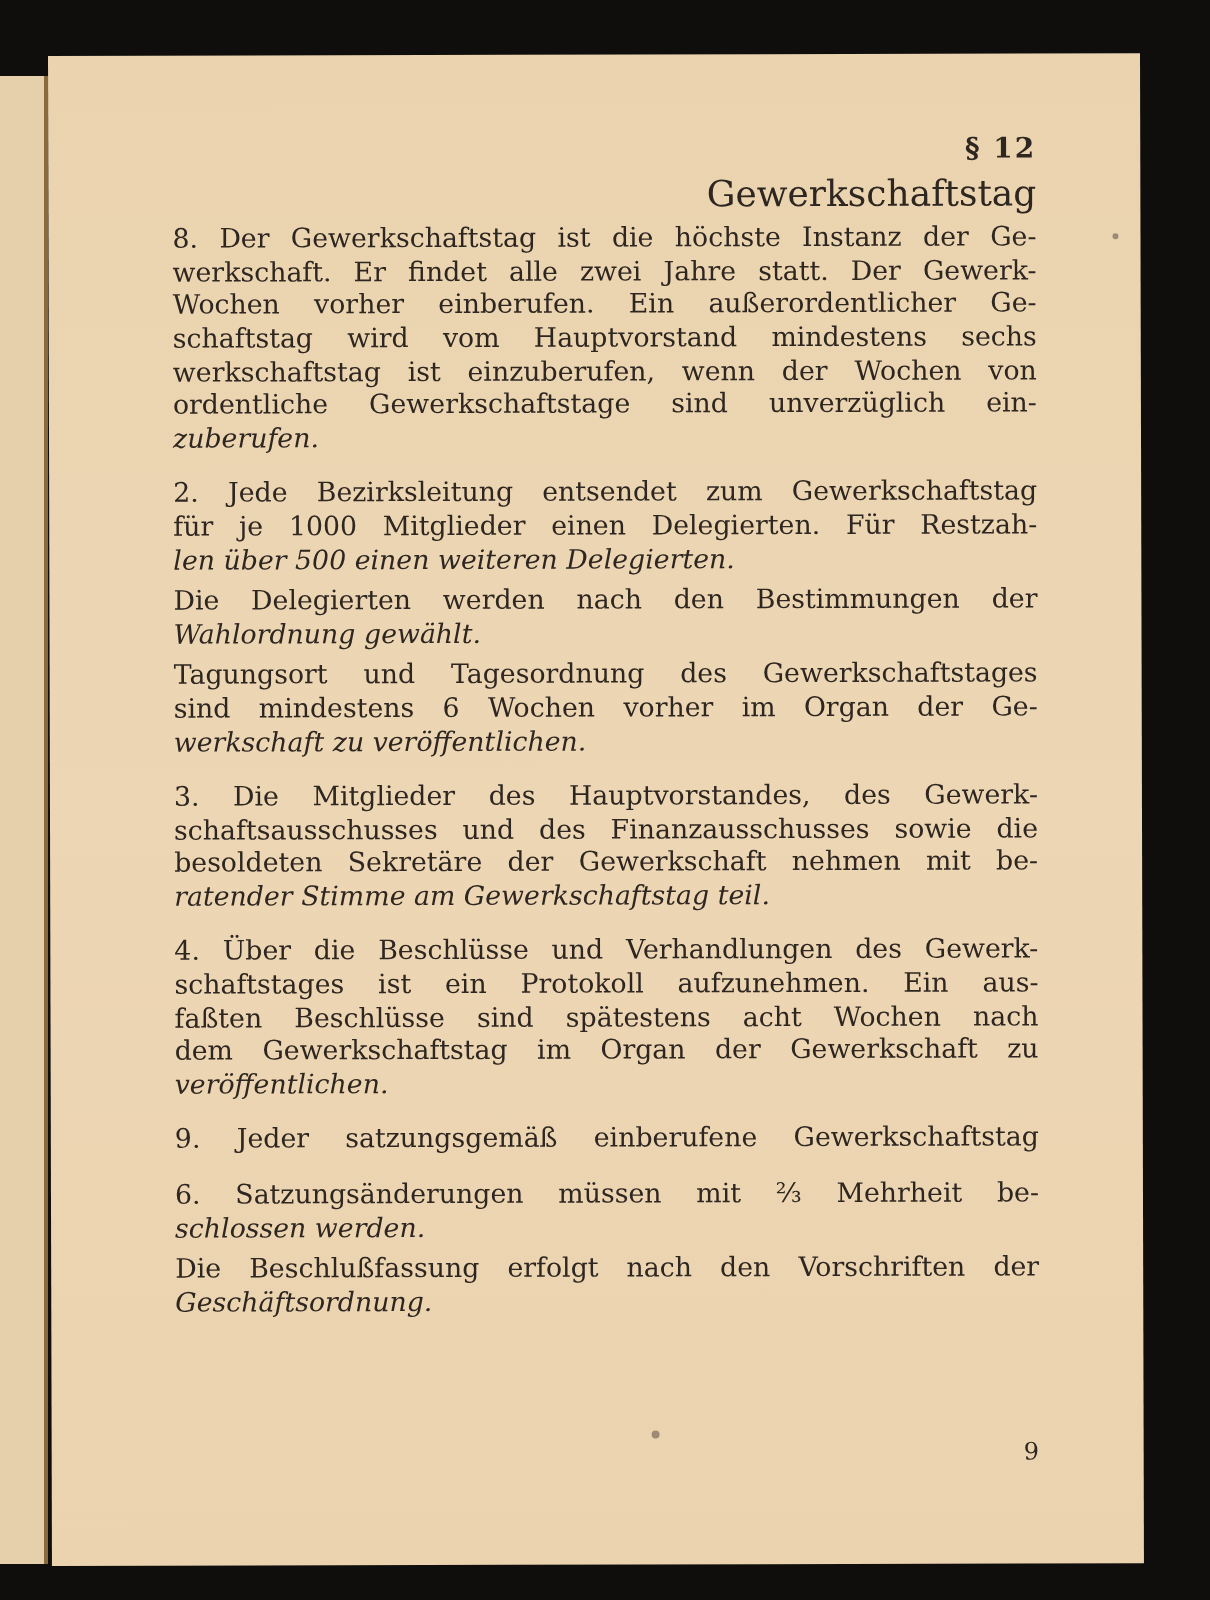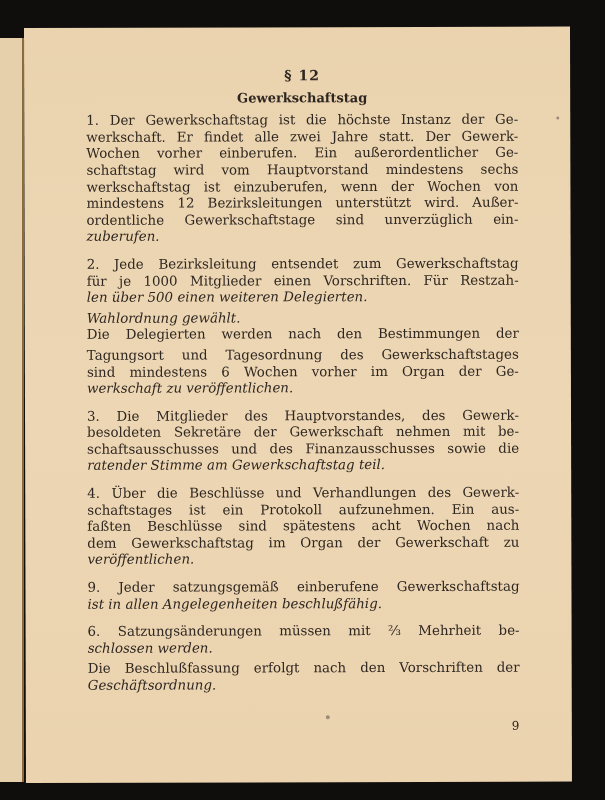--- a/index.html
+++ b/index.html
@@ -24,25 +24,25 @@
     transform: rotate(-0.15deg);
     transform-origin: left top;
   }
   .content {
     position: absolute; left: 62px; top: 40px; width: 432px;
     color: #2e2620;
     font-size: 13.4px;
     line-height: 16.6px;
   }
   .section-no {
-    text-align: center; font-size: 14px; font-weight: bold;
+    text-align: right; font-size: 14px; font-weight: bold;
     margin-bottom: 6px; letter-spacing: 1px;
   }
   .section-title {
-    text-align: center; font-size: 13px; font-weight: bold;
+    text-align: right; font-size: 18px; font-weight: normal;
     margin-bottom: 6px;
   }
   .para { margin: 0 0 11px 0; text-align: justify; }
   .line { display: block; text-align: justify; text-align-last: justify; white-space: nowrap; }
   .line.last { text-align-last: left; font-style: italic; }
   .gap-small { margin-bottom: 4px; }
   .page-number {
     position: absolute; left: 486px; top: 692px; font-size: 12px; color: #2e2620;
   }
   .speck { position: absolute; width: 4px; height: 4px; border-radius: 50%; background: #9d8b78; }
@@ -55,65 +55,63 @@
 
 <div class="page">
   <span class="speck" style="left:300px; top:688px;"></span>
   <span class="speck" style="left:532px; top:90px; width:3px; height:3px;"></span>
 
   <div class="content">
     <div class="section-no">§ 12</div>
     <div class="section-title">Gewerkschaftstag</div>
 
     <div class="para">
-      <span class="line">1. Der Gewerkschaftstag ist die höchste Instanz der Ge-</span>
+      <span class="line">8. Der Gewerkschaftstag ist die höchste Instanz der Ge-</span>
       <span class="line">werkschaft. Er findet alle zwei Jahre statt. Der Gewerk-</span>
       <span class="line">Wochen vorher einberufen. Ein außerordentlicher Ge-</span>
       <span class="line">schaftstag wird vom Hauptvorstand mindestens sechs</span>
       <span class="line">werkschaftstag ist einzuberufen, wenn der Wochen von</span>
-      <span class="line">mindestens 12 Bezirksleitungen unterstützt wird. Außer-</span>
       <span class="line">ordentliche Gewerkschaftstage sind unverzüglich ein-</span>
       <span class="line last">zuberufen.</span>
     </div>
 
     <div class="para gap-small">
       <span class="line">2. Jede Bezirksleitung entsendet zum Gewerkschaftstag</span>
-      <span class="line">für je 1000 Mitglieder einen Vorschriften. Für Restzah-</span>
+      <span class="line">für je 1000 Mitglieder einen Delegierten. Für Restzah-</span>
       <span class="line last">len über 500 einen weiteren Delegierten.</span>
     </div>
 
     <div class="para gap-small">
+      <span class="line">Die Delegierten werden nach den Bestimmungen der</span>
       <span class="line last">Wahlordnung gewählt.</span>
-      <span class="line">Die Delegierten werden nach den Bestimmungen der</span>
     </div>
 
     <div class="para">
       <span class="line">Tagungsort und Tagesordnung des Gewerkschaftstages</span>
       <span class="line">sind mindestens 6 Wochen vorher im Organ der Ge-</span>
       <span class="line last">werkschaft zu veröffentlichen.</span>
     </div>
 
     <div class="para">
       <span class="line">3. Die Mitglieder des Hauptvorstandes, des Gewerk-</span>
+      <span class="line">schaftsausschusses und des Finanzausschusses sowie die</span>
       <span class="line">besoldeten Sekretäre der Gewerkschaft nehmen mit be-</span>
-      <span class="line">schaftsausschusses und des Finanzausschusses sowie die</span>
       <span class="line last">ratender Stimme am Gewerkschaftstag teil.</span>
     </div>
 
     <div class="para">
       <span class="line">4. Über die Beschlüsse und Verhandlungen des Gewerk-</span>
       <span class="line">schaftstages ist ein Protokoll aufzunehmen. Ein aus-</span>
       <span class="line">faßten Beschlüsse sind spätestens acht Wochen nach</span>
       <span class="line">dem Gewerkschaftstag im Organ der Gewerkschaft zu</span>
       <span class="line last">veröffentlichen.</span>
     </div>
 
     <div class="para">
       <span class="line">9. Jeder satzungsgemäß einberufene Gewerkschaftstag</span>
-      <span class="line last">ist in allen Angelegenheiten beschlußfähig.</span>
     </div>
 
     <div class="para gap-small">
       <span class="line">6. Satzungsänderungen müssen mit ⅔ Mehrheit be-</span>
       <span class="line last">schlossen werden.</span>
     </div>
 
     <div class="para">
       <span class="line">Die Beschlußfassung erfolgt nach den Vorschriften der</span>
       <span class="line last">Geschäftsordnung.</span>

